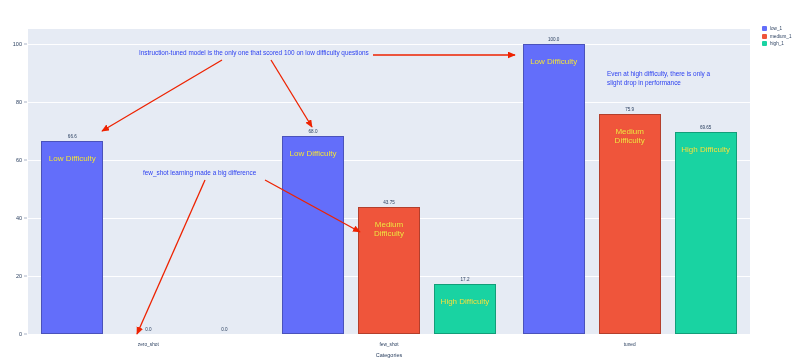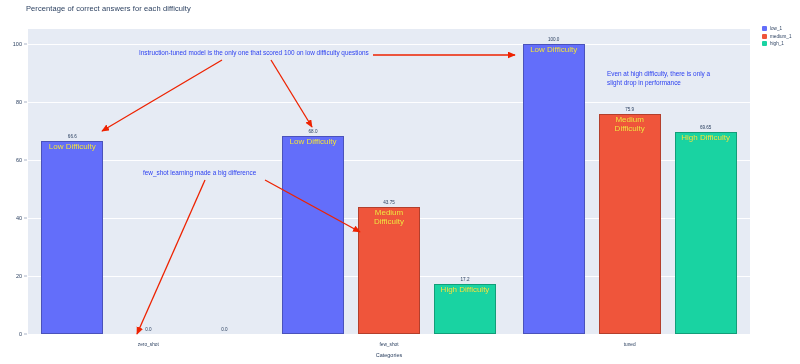--- a/index.html
+++ b/index.html
@@ -38,21 +38,21 @@
   .ytick-mark{
     position:absolute;width:3px;height:1px;background:#a9b4c7;
     transform:translateY(-50%);
   }
 
   .bar{
     position:absolute;bottom:0;
     border:1px solid rgba(0,0,0,.25);
     box-sizing:border-box;
     display:flex;align-items:flex-start;justify-content:center;
-    padding-top:0;
+    padding-top:12px;
   }
   .bar-text{
     font-size:8px;color:#f5e642;font-weight:500;
     text-align:center;line-height:1.15;
     text-shadow:0 0 1px rgba(0,0,0,.10);
     pointer-events:none;
   }
   .bar-value{
     position:absolute;
     font-size:4.6px;color:#2a3f5f;
@@ -92,21 +92,20 @@
   }
   .legend-row{display:flex;align-items:center;gap:3px;}
   .legend-swatch{width:5px;height:5px;border-radius:1px;display:block;}
   .legend-text{font-size:4.6px;color:#2a3f5f;white-space:nowrap;}
 </style>
 </head>
 <body>
 
 <div id="stage">
 
-  <div class="chart-title">Percentage of correct answers for each difficulty</div>
 
   <div id="plot"></div>
 
   <div id="axis-layer">
       <div class="gridline" style="left: 28px; width: 722px; top: 334px;"></div>
       <div class="ytick-mark" style="left: 24px; top: 334px;"></div>
       <div class="ytick-label" style="top: 334px; right: 778px;">0</div>
       <div class="gridline" style="left: 28px; width: 722px; top: 275.905px;"></div>
       <div class="ytick-mark" style="left: 24px; top: 275.905px;"></div>
       <div class="ytick-label" style="top: 275.905px; right: 778px;">20</div>

